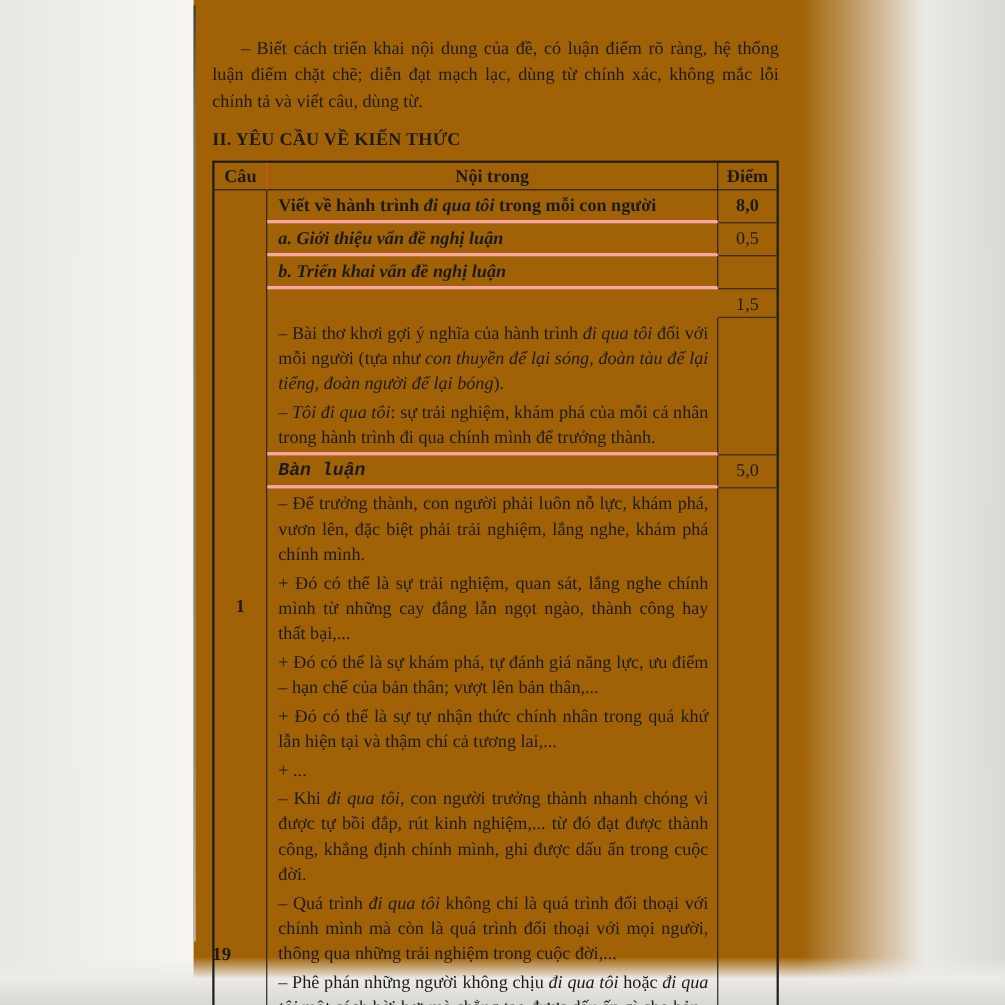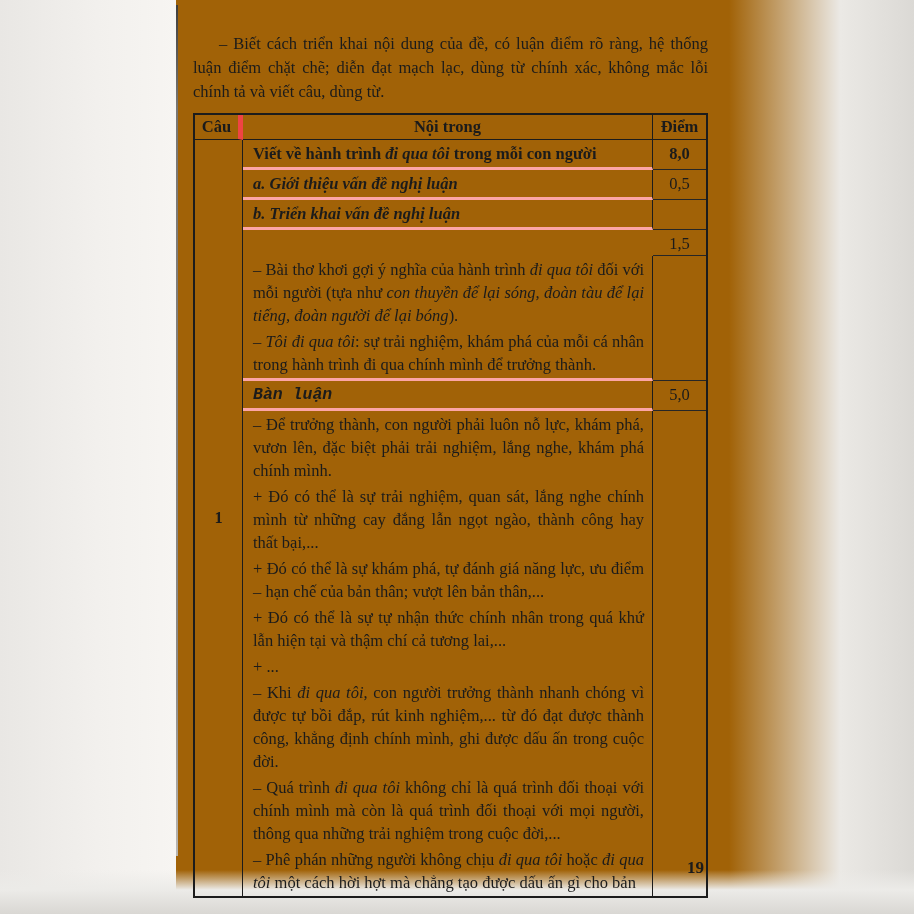--- a/index.html
+++ b/index.html
@@ -60,21 +60,21 @@
     border: 2px solid #1c1c1c;
     background: transparent;
   }
   .hd {
     font-weight: bold;
     text-align: center;
     padding: 1px 0 2px 0;
     border-bottom: 1.5px solid #1c1c1c;
     line-height: 21px;
   }
-  .hd-cau  { grid-column: 1; grid-row: 1; border-right: 5px solid #ef4444; }
+  .hd-cau  { grid-column: 1; grid-row: 1; border-right: 1px solid #ef4444; }
   .hd-nd   { grid-column: 2; grid-row: 1; border-right: 1px solid #1c1c1c; }
   .hd-diem { grid-column: 3; grid-row: 1; }
   .cau-span {
     grid-column: 1;
     border-right: 1px solid #1c1c1c;
     display: flex; align-items: center; justify-content: center;
     font-weight: bold;
   }
   .nd {
     grid-column: 2;
@@ -90,37 +90,38 @@
     text-align: center;
     padding-top: 2px;
     line-height: 23px;
   }
   .last { border-bottom: none; }
   .it { font-style: italic; }
   .bd { font-weight: bold; }
   .page-num {
     position: absolute;
     left: 193px; top: 858px; width: 515px;
-    text-align: right;
+    text-align: left;
     font-weight: bold;
     font-size: 17px;
     padding-right: 4px;
   }
 </style>
 </head>
 <body>
 
 <div class="scan">
   <div class="edge-left"></div>
   <div class="gutter-line"></div>
   <div class="edge-right"></div>
   <div class="edge-bottom"></div>
 
   <div class="content">
     <p class="intro">– Biết cách triển khai nội dung của đề, có luận điểm rõ ràng, hệ thống luận điểm chặt chẽ; diễn đạt mạch lạc, dùng từ chính xác, không mắc lỗi chính tả và viết câu, dùng từ.</p>
+    <div class="section-heading">II. YÊU CẦU VỀ KIẾN THỨC</div>
 
     <div class="rubric-table">
       <div class="hd hd-cau">Câu</div>
       <div class="hd hd-nd">Nội trong</div>
       <div class="hd hd-diem">Điểm</div>
       <div class="cau-span" style="grid-row: 2 / 9;">1</div>
 
     <div class="nd title" style="grid-area: 2 / 2;">
           <p><span class="bd">Viết về hành trình </span><span class="it bd">đi qua tôi</span><span class="bd"> trong mỗi con người</span></p>
         </div>

